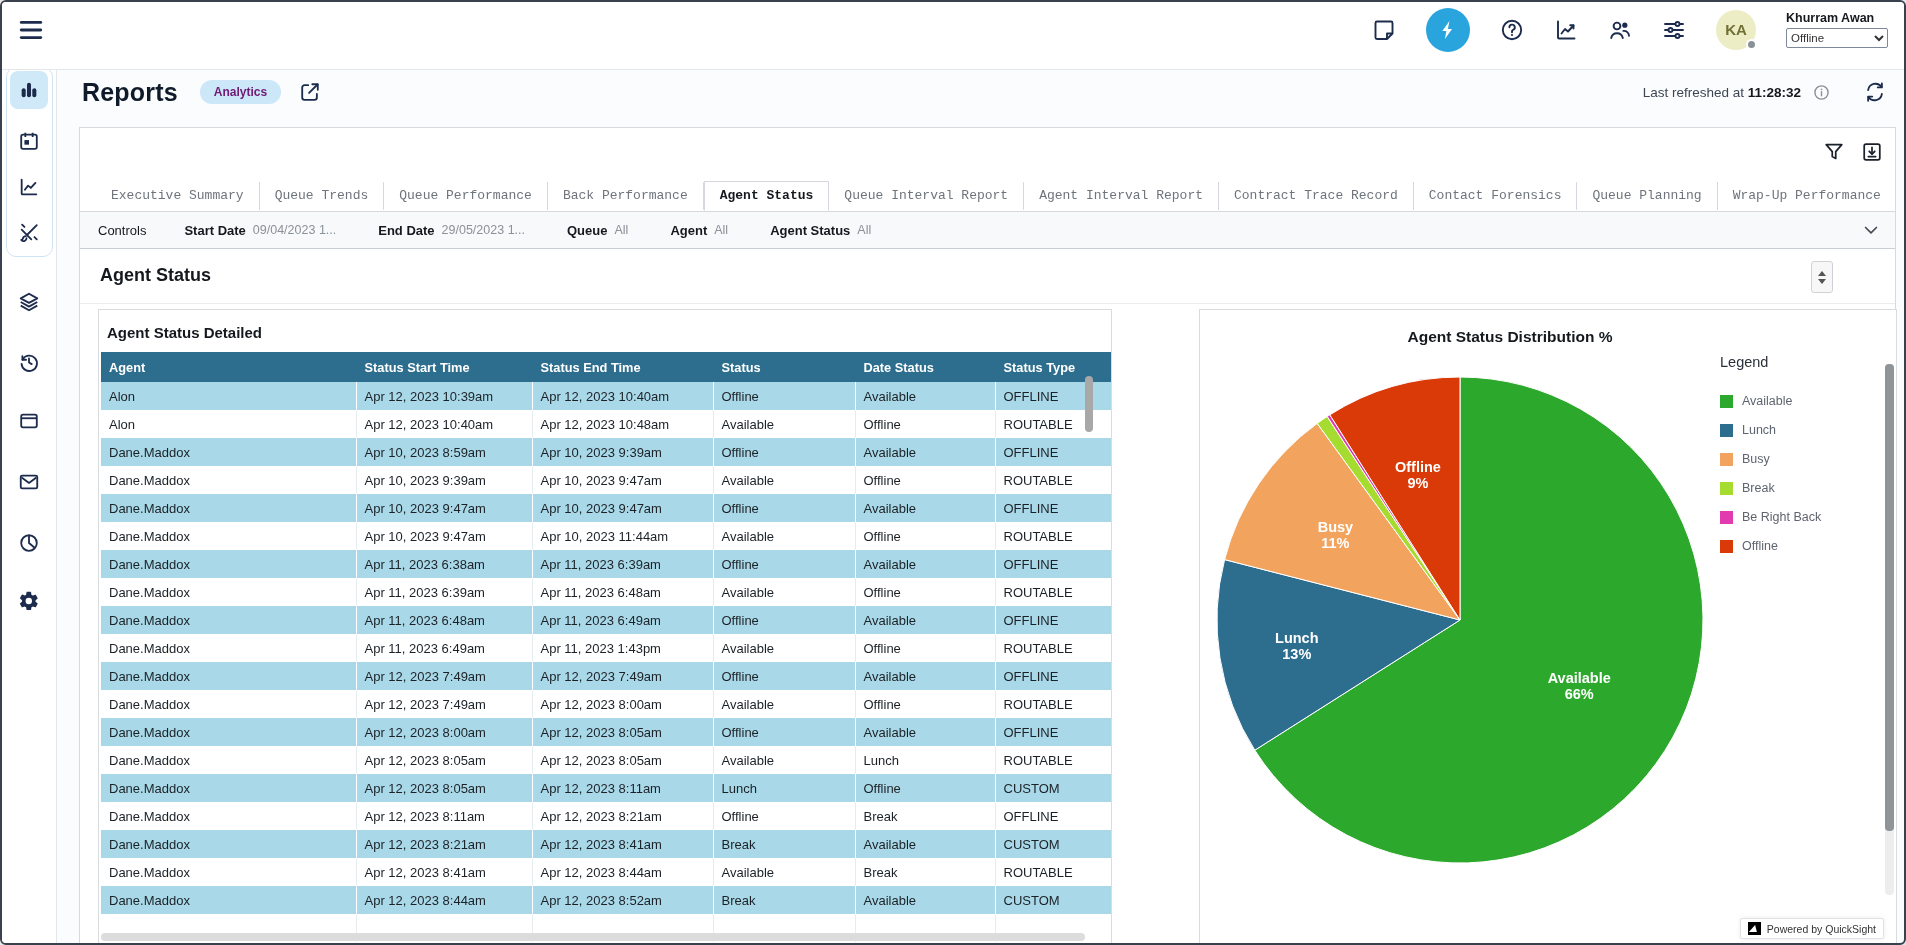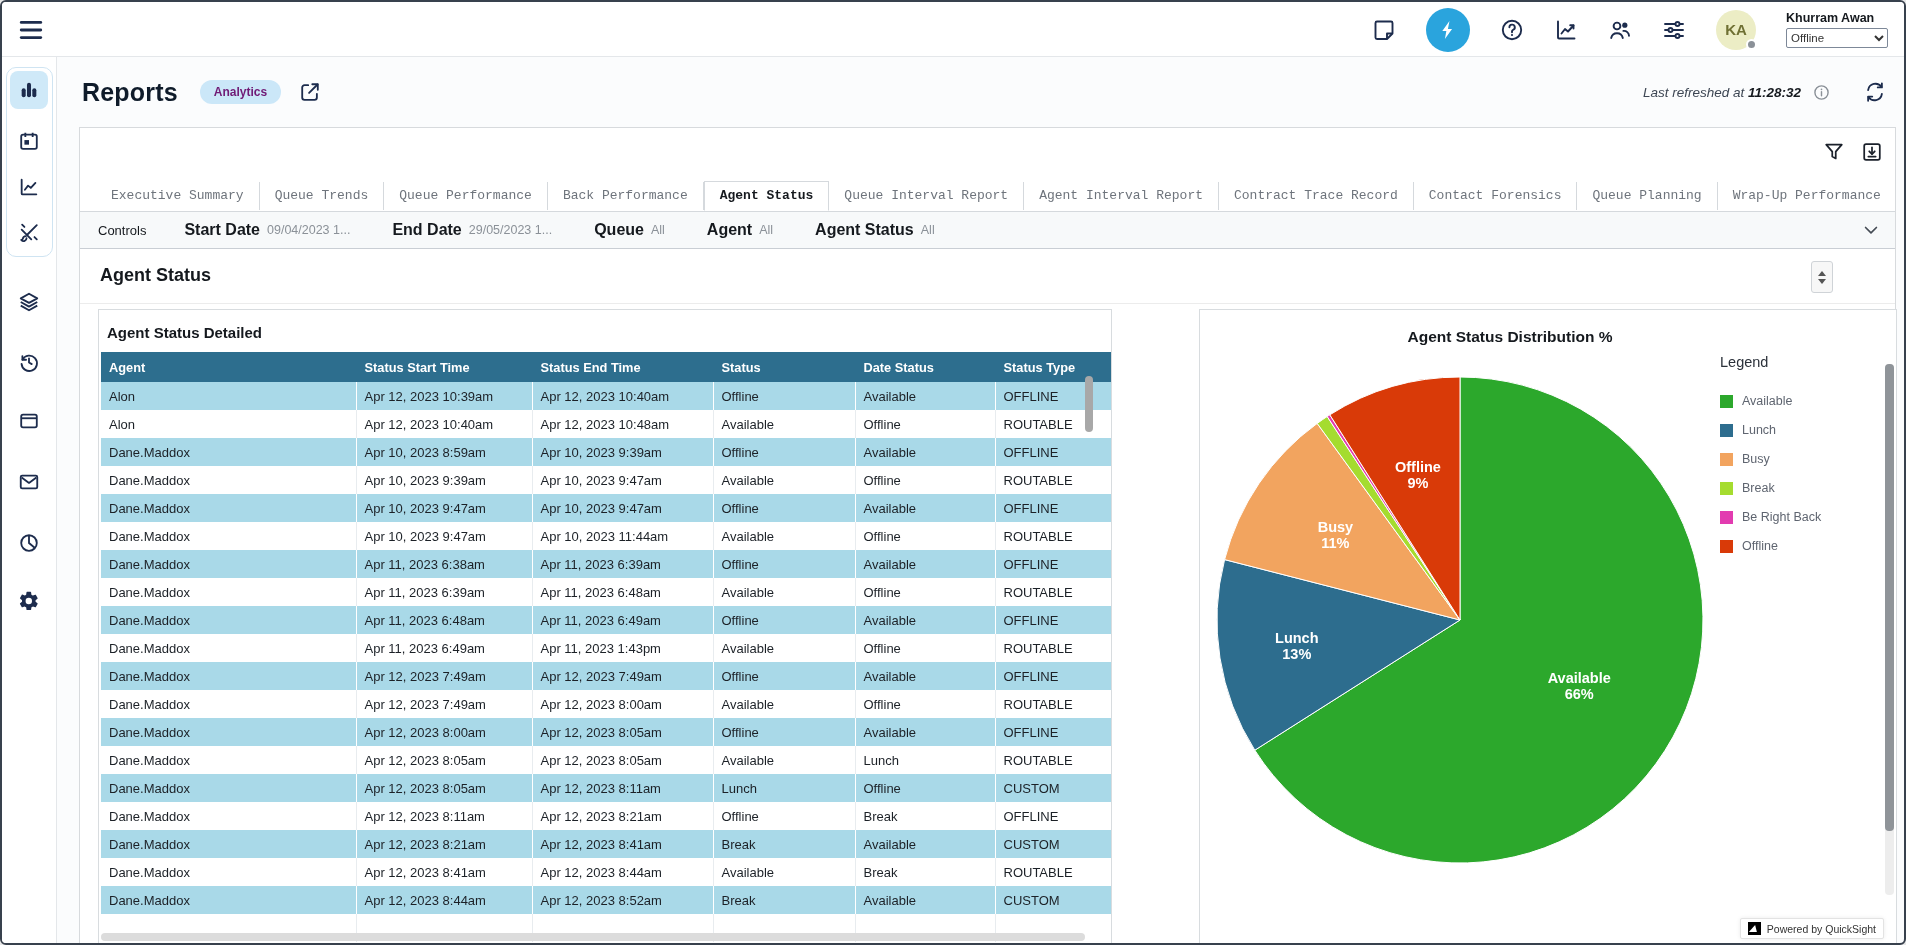--- a/index.html
+++ b/index.html
@@ -1,20 +1,20 @@
 <!DOCTYPE html>
 <html><head>
 <meta charset="utf-8">
 <style>
   * { margin:0; padding:0; box-sizing:border-box; }
   html,body { background:#e8e8e8; font-family:"Liberation Sans", sans-serif; }
   .window{ position:relative; width:1906px; height:945px; background:#fbfcfd; border:2px solid #38414d; border-radius:6px; overflow:hidden; }
 
   
-  .topbar{ position:absolute; top:0; left:0; right:0; height:55px; background:#fff; border-bottom:1px solid #e4e7ea; z-index:30; }
+  .topbar{ position:absolute; top:0; left:0; right:0; height:68px; background:#fff; border-bottom:1px solid #e4e7ea; z-index:30; }
   .hamburger{ position:absolute; left:16px; top:15px; width:26px; height:24px; cursor:pointer; color:#1d2c4d; }
   .top-right{ position:absolute; right:10px; top:0; height:55px; display:flex; align-items:center; gap:30px; }
   .tb-icon{ width:24px; height:24px; color:#1d2c4d; cursor:pointer; }
   .bolt-circle{ width:44px; height:44px; border-radius:50%; background:#2aa4dd; display:flex; align-items:center; justify-content:center; cursor:pointer; }
   .avatar{ position:relative; width:40px; height:40px; border-radius:50%; background:#ecedc5; color:#6f7033; font-weight:bold; font-size:15px; display:flex; align-items:center; justify-content:center; cursor:pointer; }
   .avatar .dot{ position:absolute; right:-1px; bottom:0; width:11px; height:11px; border-radius:50%; background:#8b9198; border:2px solid #fff; }
   .userblock{ display:flex; flex-direction:column; gap:3px; width:108px; }
   .username{ font-size:12.5px; font-weight:bold; color:#15191e; }
   .userblock select{ font-family:"Liberation Sans",sans-serif; font-size:11.5px; color:#333; height:20px; border:1px solid #7d8898; border-radius:2px; background:#fff; width:102px; }
 
@@ -24,41 +24,41 @@
   .sb-tile{ position:absolute; left:8px; width:38px; height:38px; border-radius:8px; display:flex; align-items:center; justify-content:center; color:#1d2c4d; cursor:pointer; }
   .sb-tile.active{ background:#cfe9f8; }
   .sb-tile svg{ width:22px; height:22px; }
 
   
   .page-header{ position:absolute; top:55px; left:55px; right:0; height:70px; display:flex; align-items:center; padding:0 18px 0 25px; background:#fbfcfd; }
   .page-title{ font-size:25px; font-weight:bold; color:#0f1b2a; letter-spacing:0.2px; }
   .badge{ margin-left:22px; background:#cbe7f8; color:#701a75; font-size:12px; font-weight:bold; padding:5px 14px; border-radius:12px; cursor:pointer; }
   .ext-icon{ margin-left:18px; width:22px; height:22px; color:#1d2c4d; cursor:pointer; }
   .header-right{ margin-left:auto; display:flex; align-items:center; gap:12px; }
-  .refreshed{ font-size:13.5px; color:#3d4653;font-style:italic; }
+  .refreshed{ font-size:13.5px; color:#3d4653; }
   .refreshed b{ color:#15191e; }
   .info-icon{ width:17px; height:17px; color:#8b9198; cursor:pointer; }
   .refresh-icon{ width:22px; height:22px; color:#1d2c4d; margin-left:22px; cursor:pointer; }
 
   
   .card{ position:absolute; left:77px; top:125px; width:1817px; bottom:0; background:#fff; border:1px solid #d7dadd; border-bottom:none; z-index:10; }
   .card-icons{ position:absolute; top:13px; right:12px; display:flex; gap:16px; color:#1b212b; }
   .card-icons svg{ width:22px; height:22px; cursor:pointer; }
 
   
   .tabs{ position:absolute; top:54px; left:0; right:0; height:30px; display:flex; align-items:flex-end; padding-left:16px; border-bottom:1px solid #d5d9dd; }
   .tab{ position:relative; font-size:13px; color:#6e747c; padding:6px 15px 7px; white-space:nowrap; cursor:pointer; border-right:1px solid #d5d9dd; margin-bottom:1px;font-family:Liberation Mono, monospace; }
   .tab:last-child{ border-right:none;margin-top:8px; }
   .tab.active{ color:#15191e; font-weight:bold; background:#fff; border:1px solid #d5d9dd; border-bottom:1px solid #fff; margin-bottom:0; }
 
   
   .controls{ position:absolute; top:84px; left:0; right:0; height:37px; background:#f7f9fa; border-bottom:1px solid #c9ced4; display:flex; align-items:center; padding-left:18px; gap:38px; }
   .controls-label{ font-size:13px; color:#15191e; }
   .citem{ display:flex; align-items:center; gap:7px; cursor:pointer; }
-  .clabel{ font-size:16px; font-weight:bold; color:#15191e; }
+  .clabel{ font-size:13px; font-weight:bold; color:#15191e; }
   .cvalue{ font-size:12.5px; color:#8b9198; }
   .controls-chevron{ position:absolute; right:14px; top:8px; width:20px; height:20px; color:#444b54; cursor:pointer; }
 
   
   .sheet-bar{ position:absolute; top:121px; left:0; right:0; height:55px; border-bottom:1px solid #ececec; }
   .sheet-title{ position:absolute; left:20px; top:16px; font-size:18px; font-weight:bold; color:#15191e; }
   .stepper{ position:absolute; right:62px; top:12px; width:22px; height:32px; background:#f7f7f7; border:1px solid #cfd3d7; border-radius:3px; display:flex; flex-direction:column; align-items:center; justify-content:center; gap:3px; cursor:pointer; }
   .tri-up{ width:0;height:0;border-left:4px solid transparent;border-right:4px solid transparent;border-bottom:5px solid #555; }
   .tri-down{ width:0;height:0;border-left:4px solid transparent;border-right:4px solid transparent;border-top:5px solid #555; }
 

